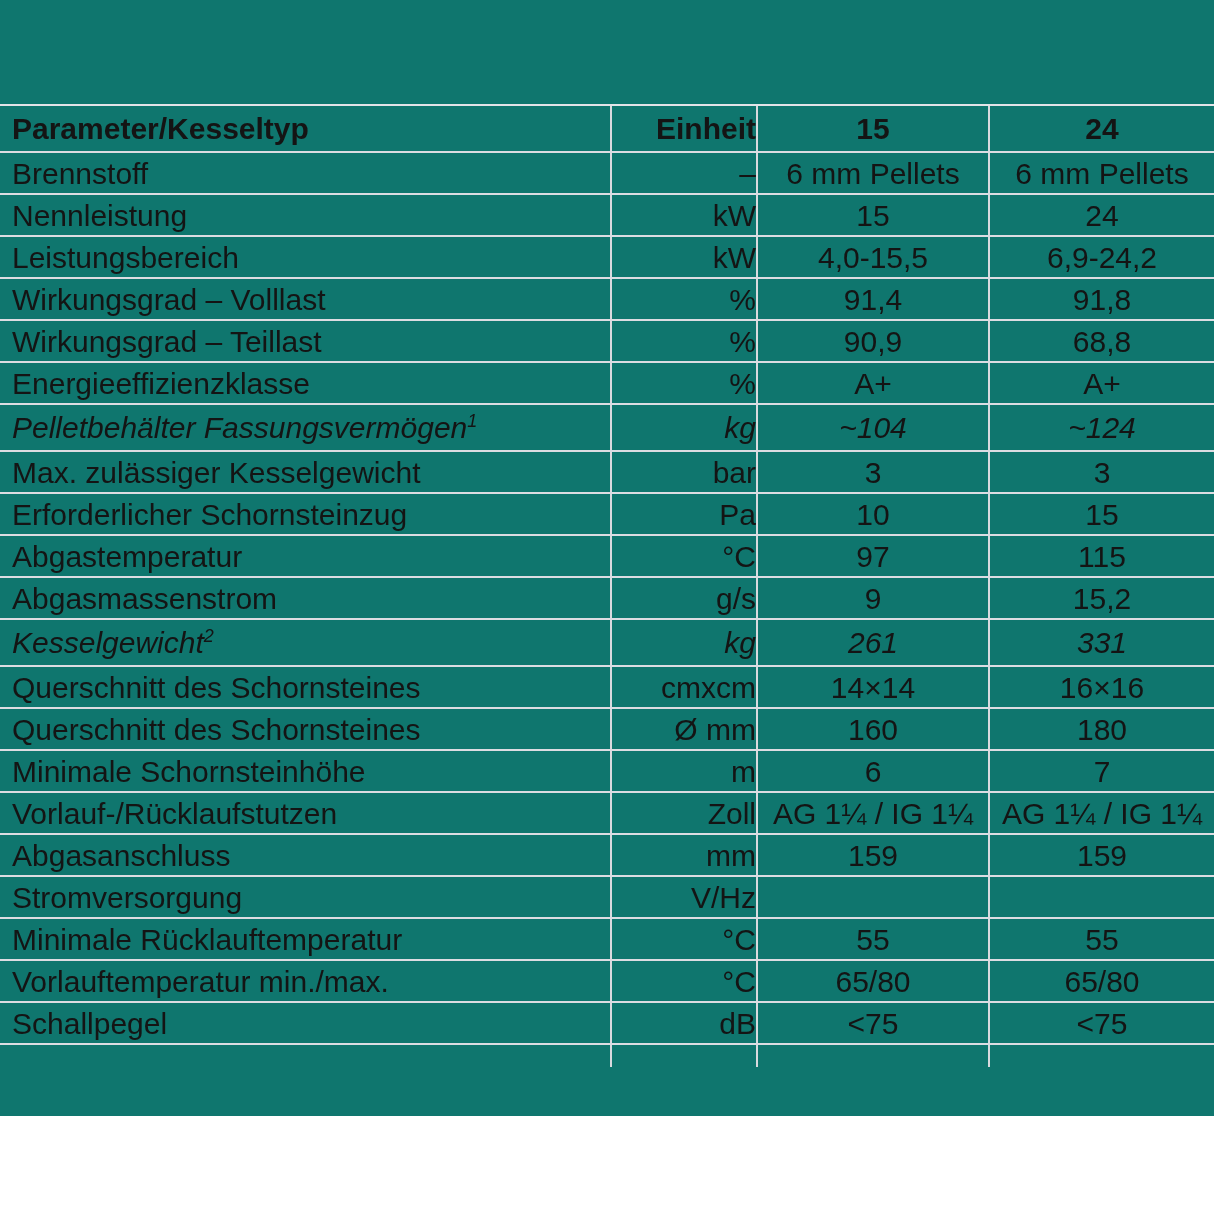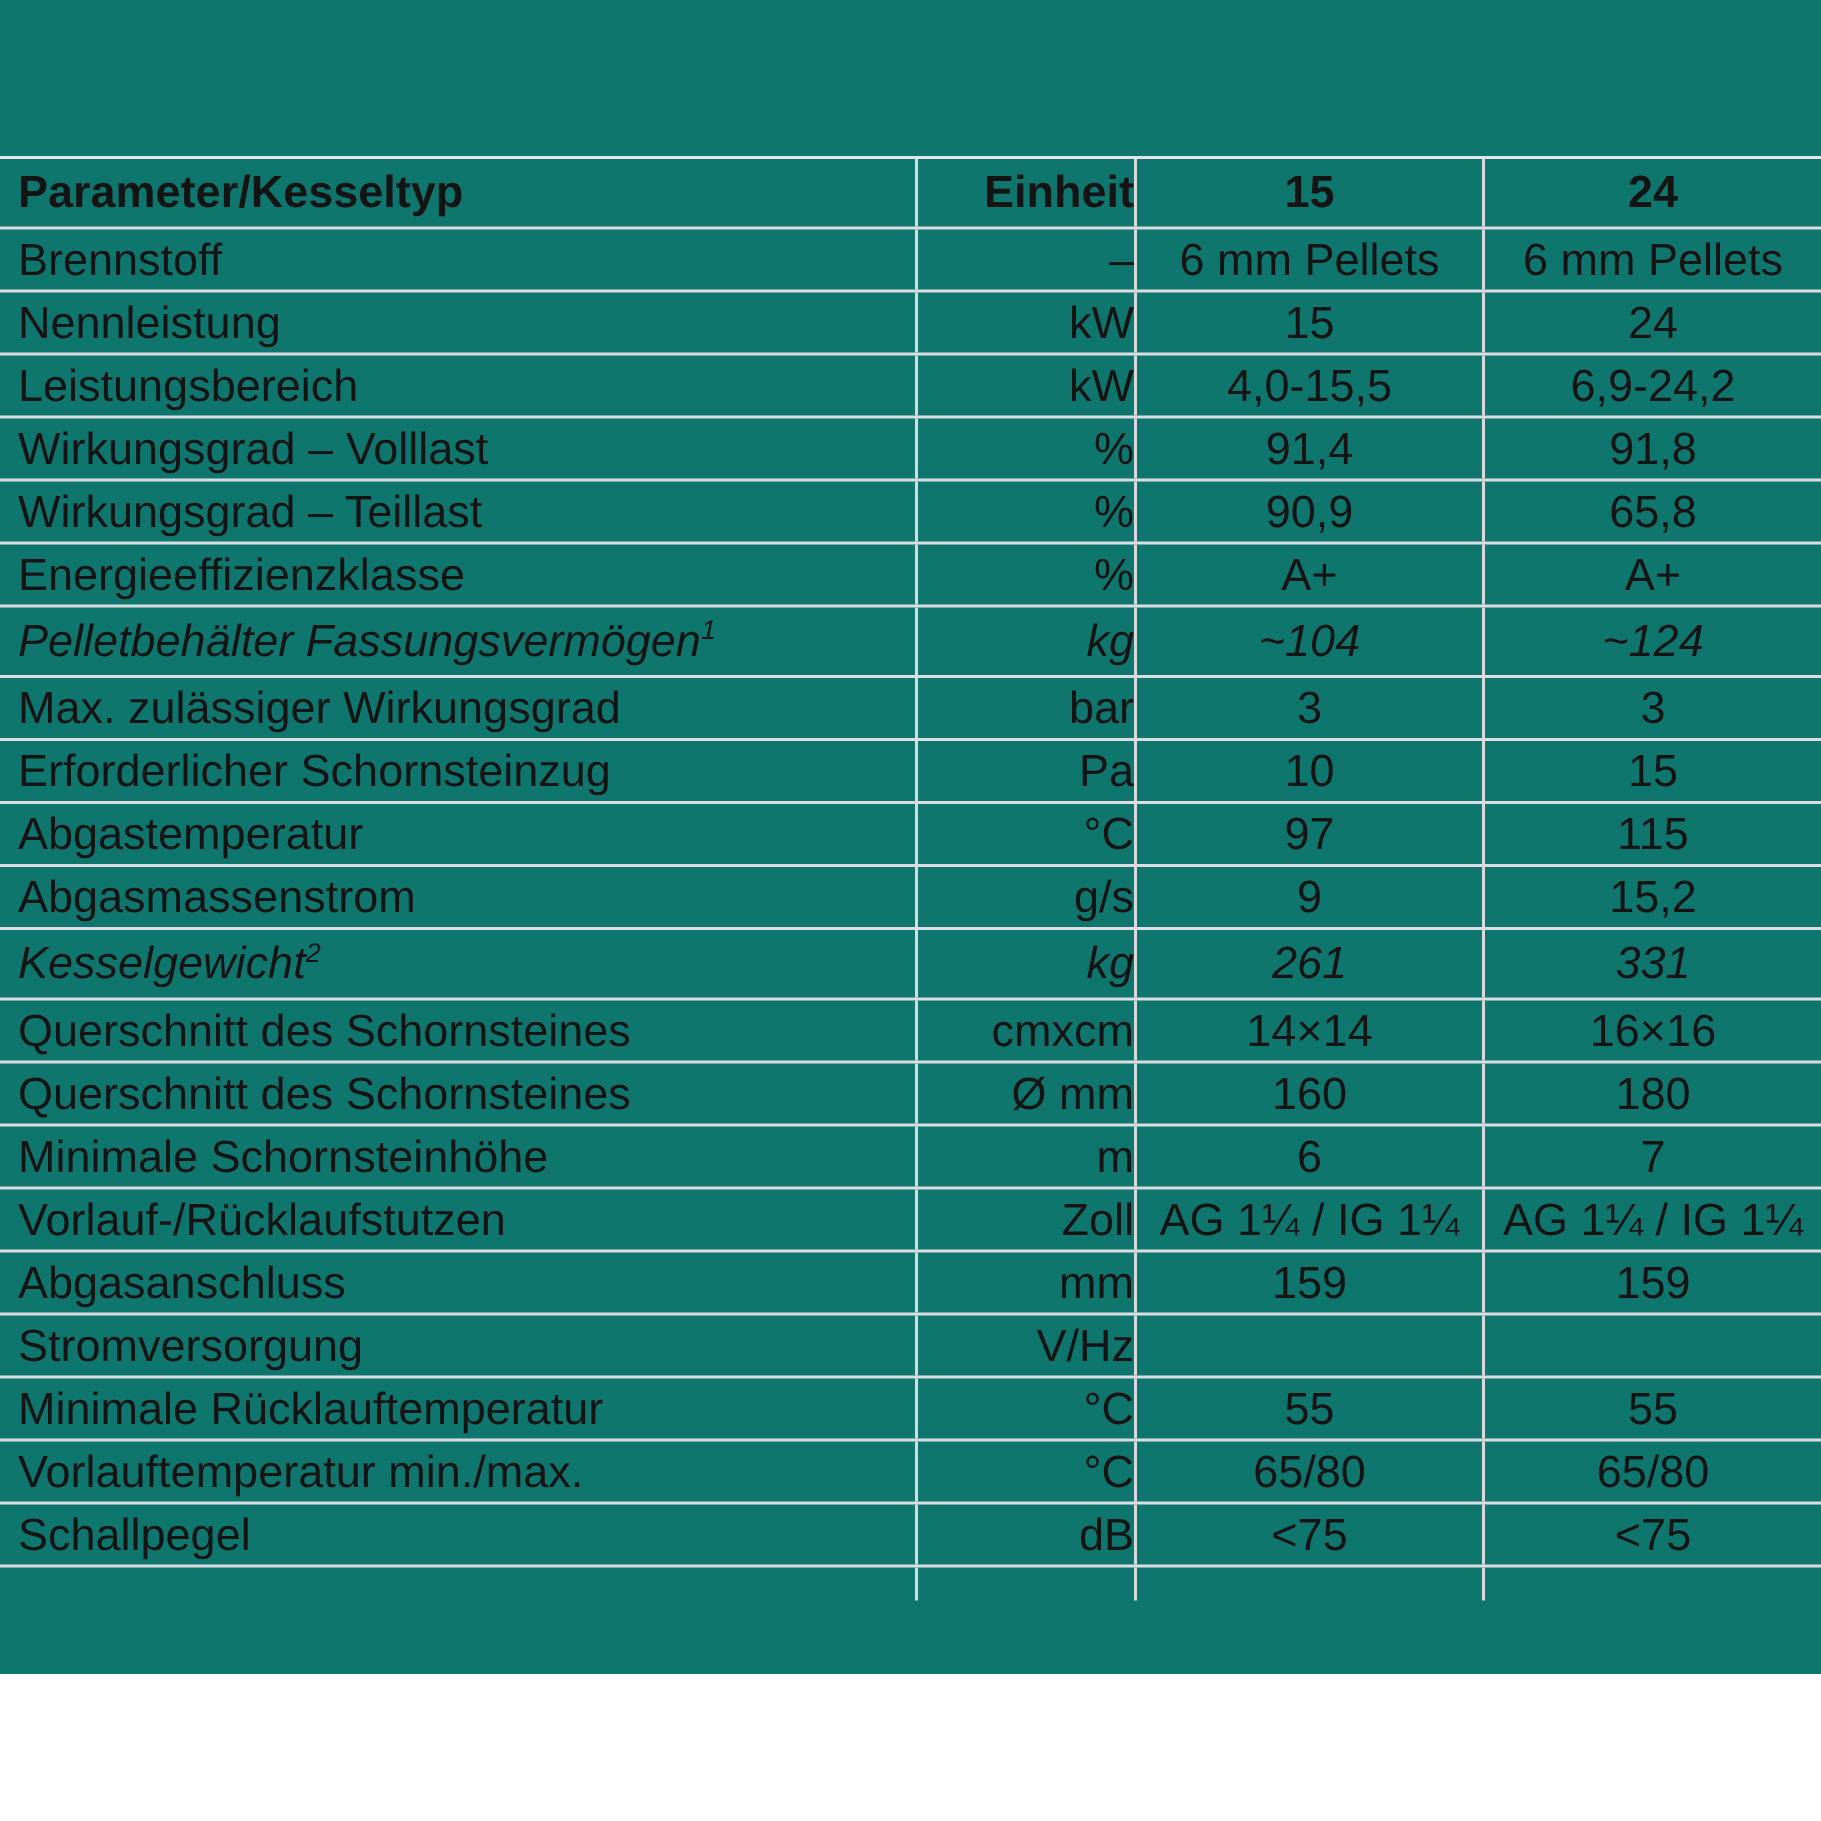--- a/index.html
+++ b/index.html
@@ -101,36 +101,36 @@
         <tr>
           <td class="c-param">Wirkungsgrad – Volllast</td>
           <td class="c-unit">%</td>
           <td class="c-val">91,4</td>
           <td class="c-val">91,8</td>
         </tr>
         <tr>
           <td class="c-param">Wirkungsgrad – Teillast</td>
           <td class="c-unit">%</td>
           <td class="c-val">90,9</td>
-          <td class="c-val">65,8</td>
+          <td class="c-val">68,8</td>
         </tr>
         <tr>
           <td class="c-param">Energieeffizienzklasse</td>
           <td class="c-unit">%</td>
           <td class="c-val">A+</td>
           <td class="c-val">A+</td>
         </tr>
         <tr class="tall">
           <td class="c-param">Pelletbehälter Fassungsvermögen<sup>1</sup></td>
           <td class="c-unit">kg</td>
           <td class="c-val">~104</td>
           <td class="c-val">~124</td>
         </tr>
         <tr>
-          <td class="c-param">Max. zulässiger Wirkungsgrad</td>
+          <td class="c-param">Max. zulässiger Kesselgewicht</td>
           <td class="c-unit">bar</td>
           <td class="c-val">3</td>
           <td class="c-val">3</td>
         </tr>
         <tr>
           <td class="c-param">Erforderlicher Schornsteinzug</td>
           <td class="c-unit">Pa</td>
           <td class="c-val">10</td>
           <td class="c-val">15</td>
         </tr>

